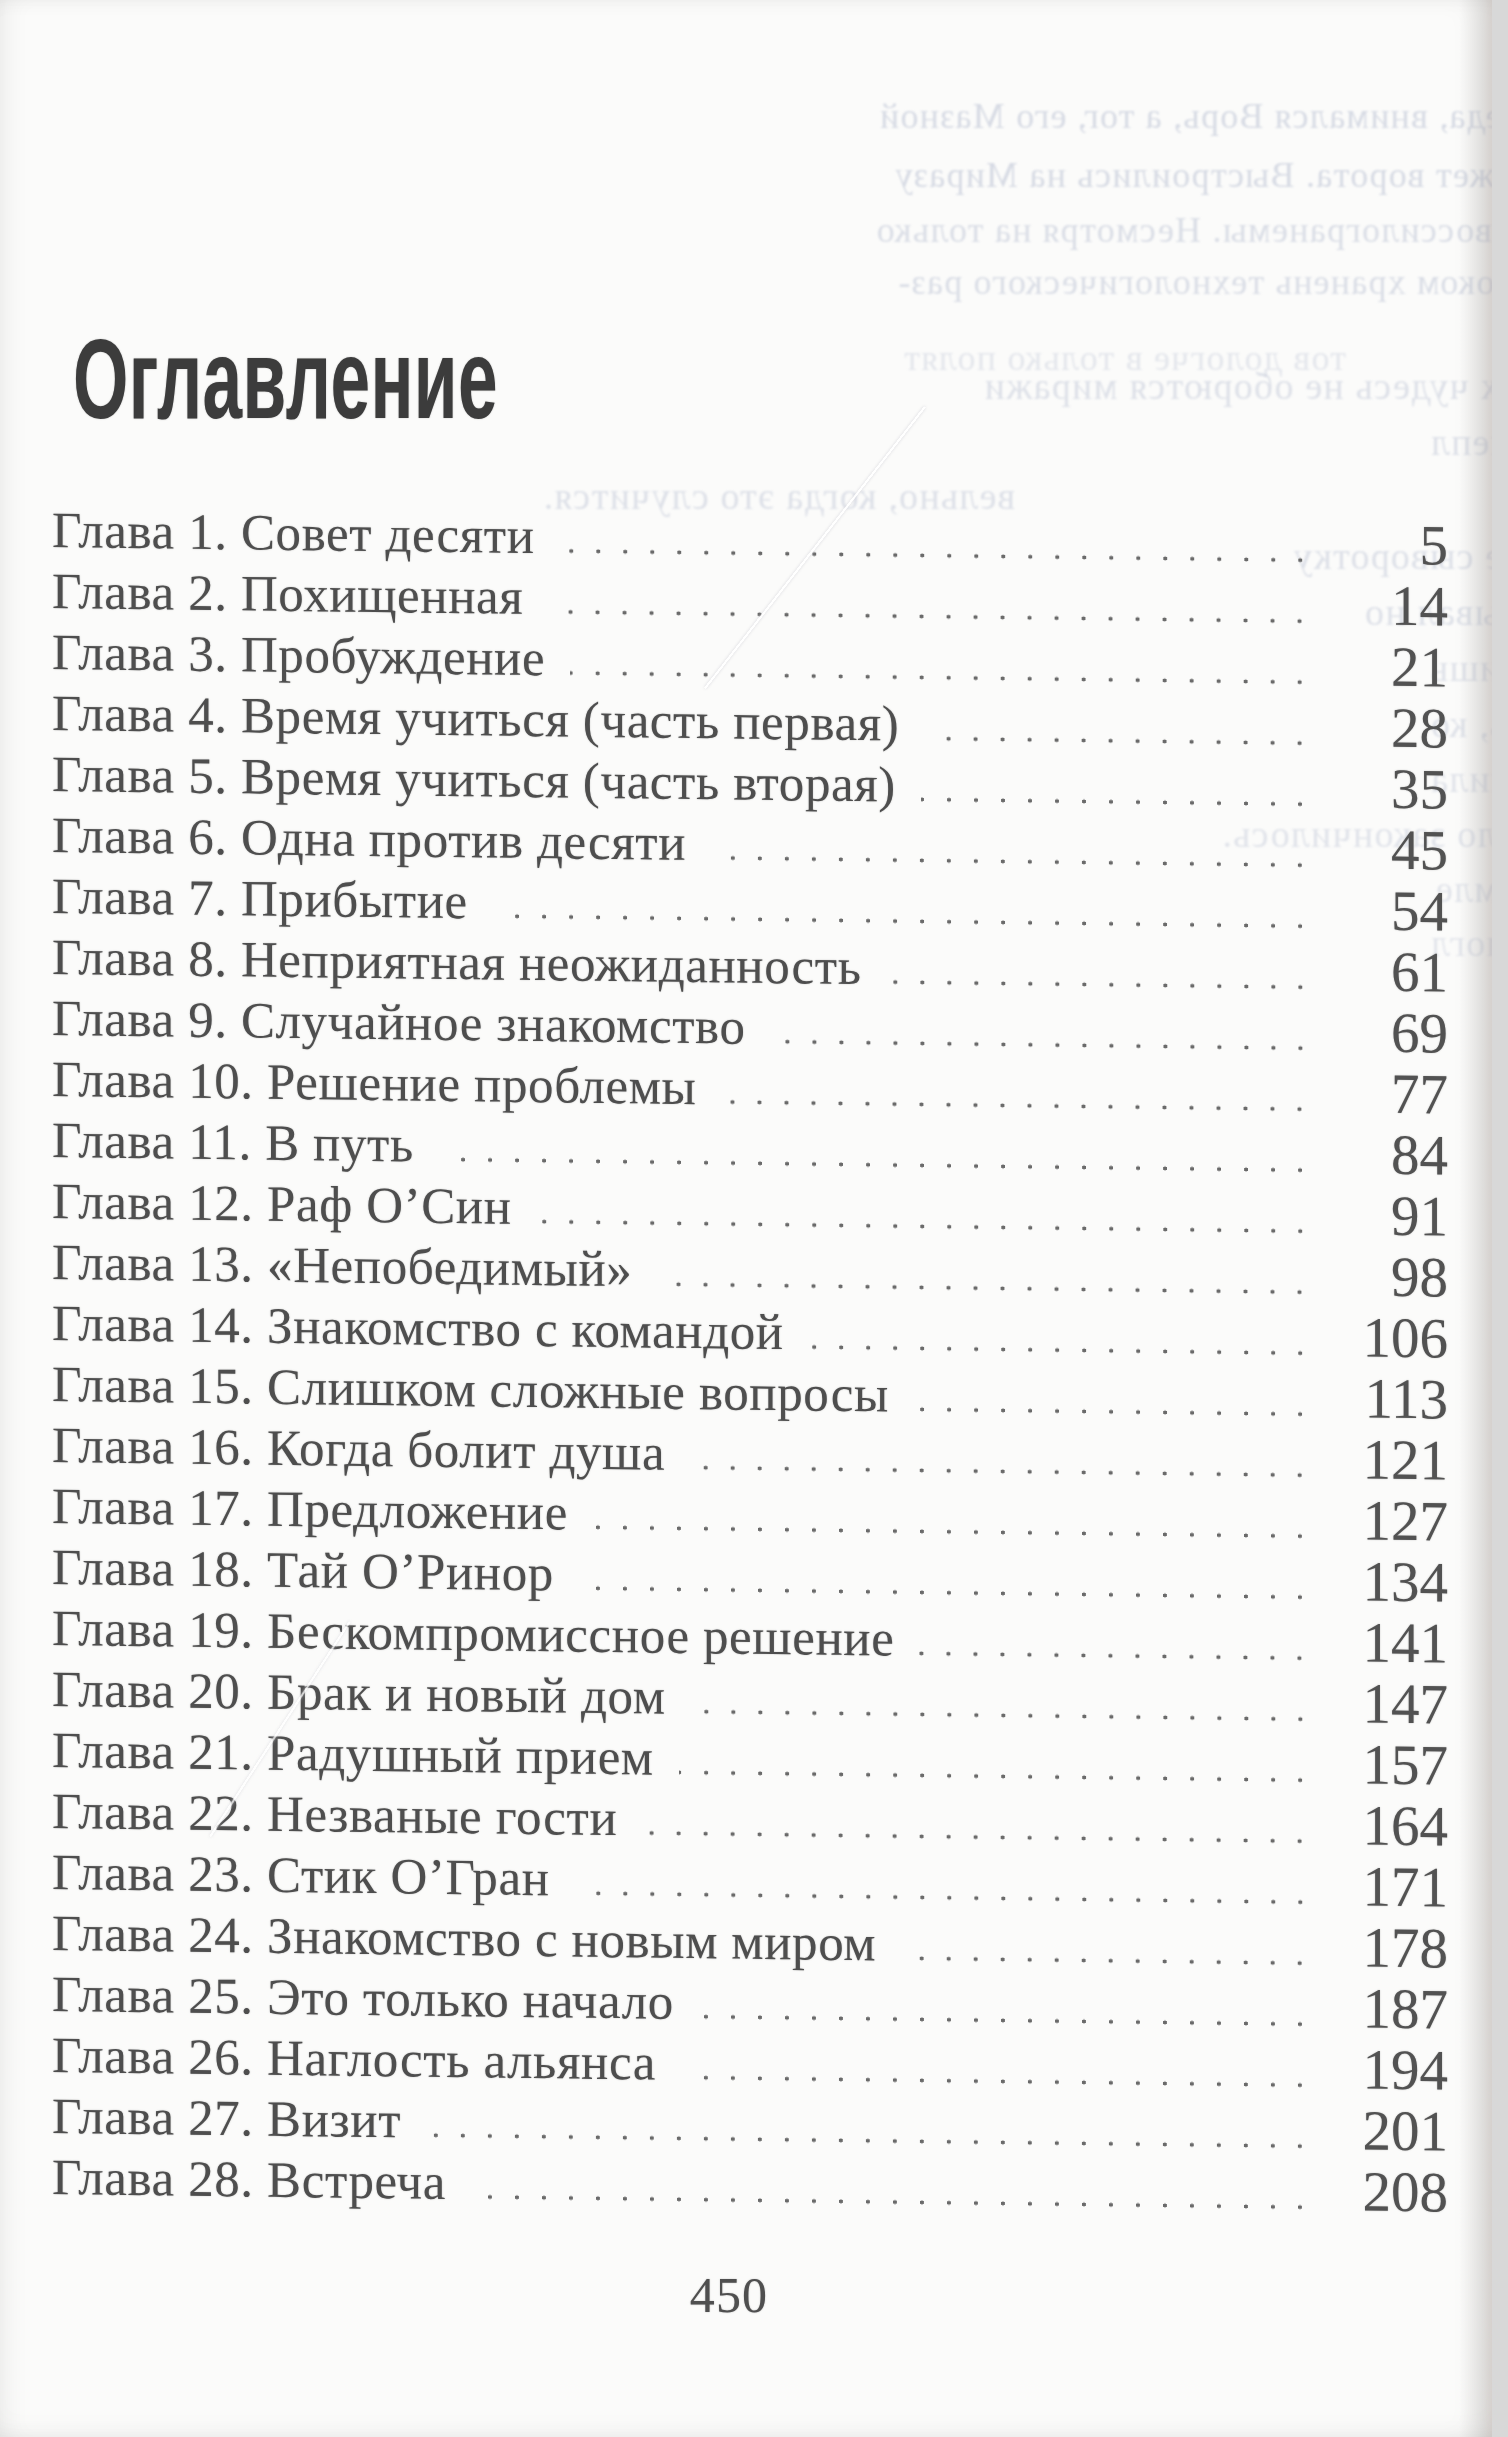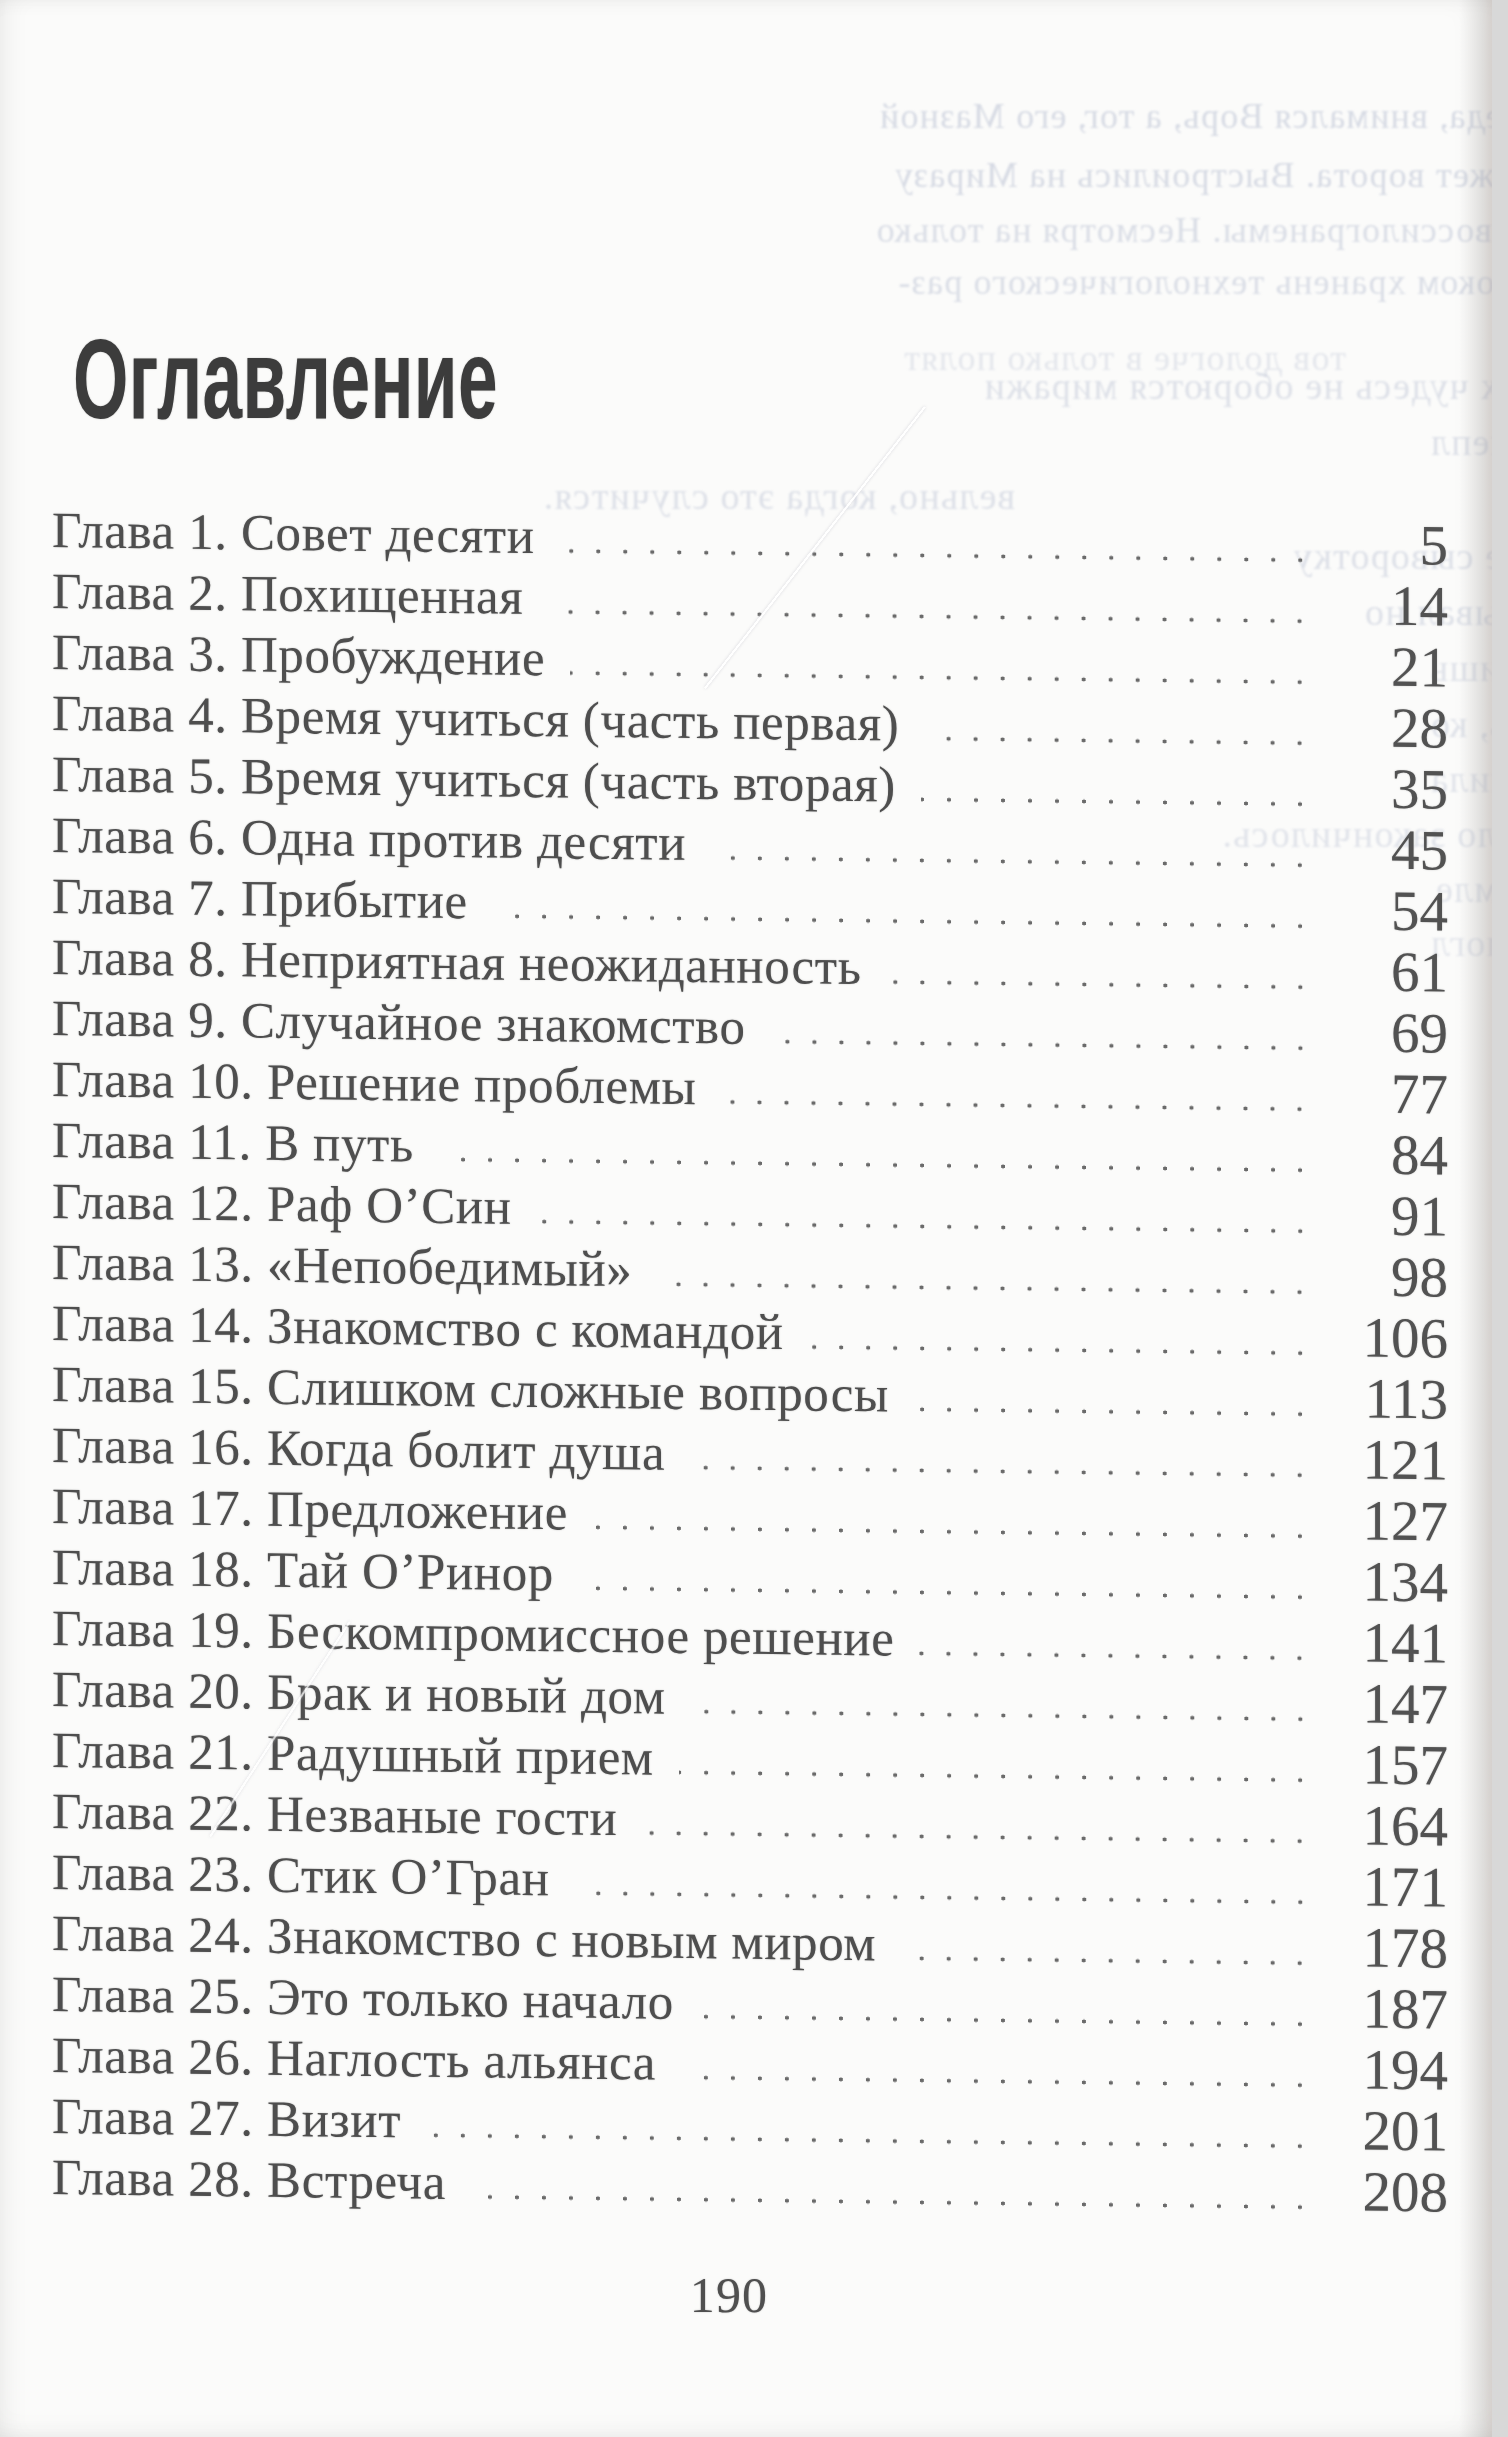--- a/index.html
+++ b/index.html
@@ -274,20 +274,20 @@
     <span class="num">201</span>
   </div>
 
   <div class="row">
     <span class="lbl">Глава 28. Встреча</span>
     <span class="leader"></span>
     <span class="num">208</span>
   </div>
 </div>
 
-  <div class="footer">190</div>
+  <div class="footer">450</div>
 
   <div class="scratch s1"></div>
   <div class="scratch s2"></div>
   <div class="edge-right"></div>
 
 </div>
 
 
 </body></html>

